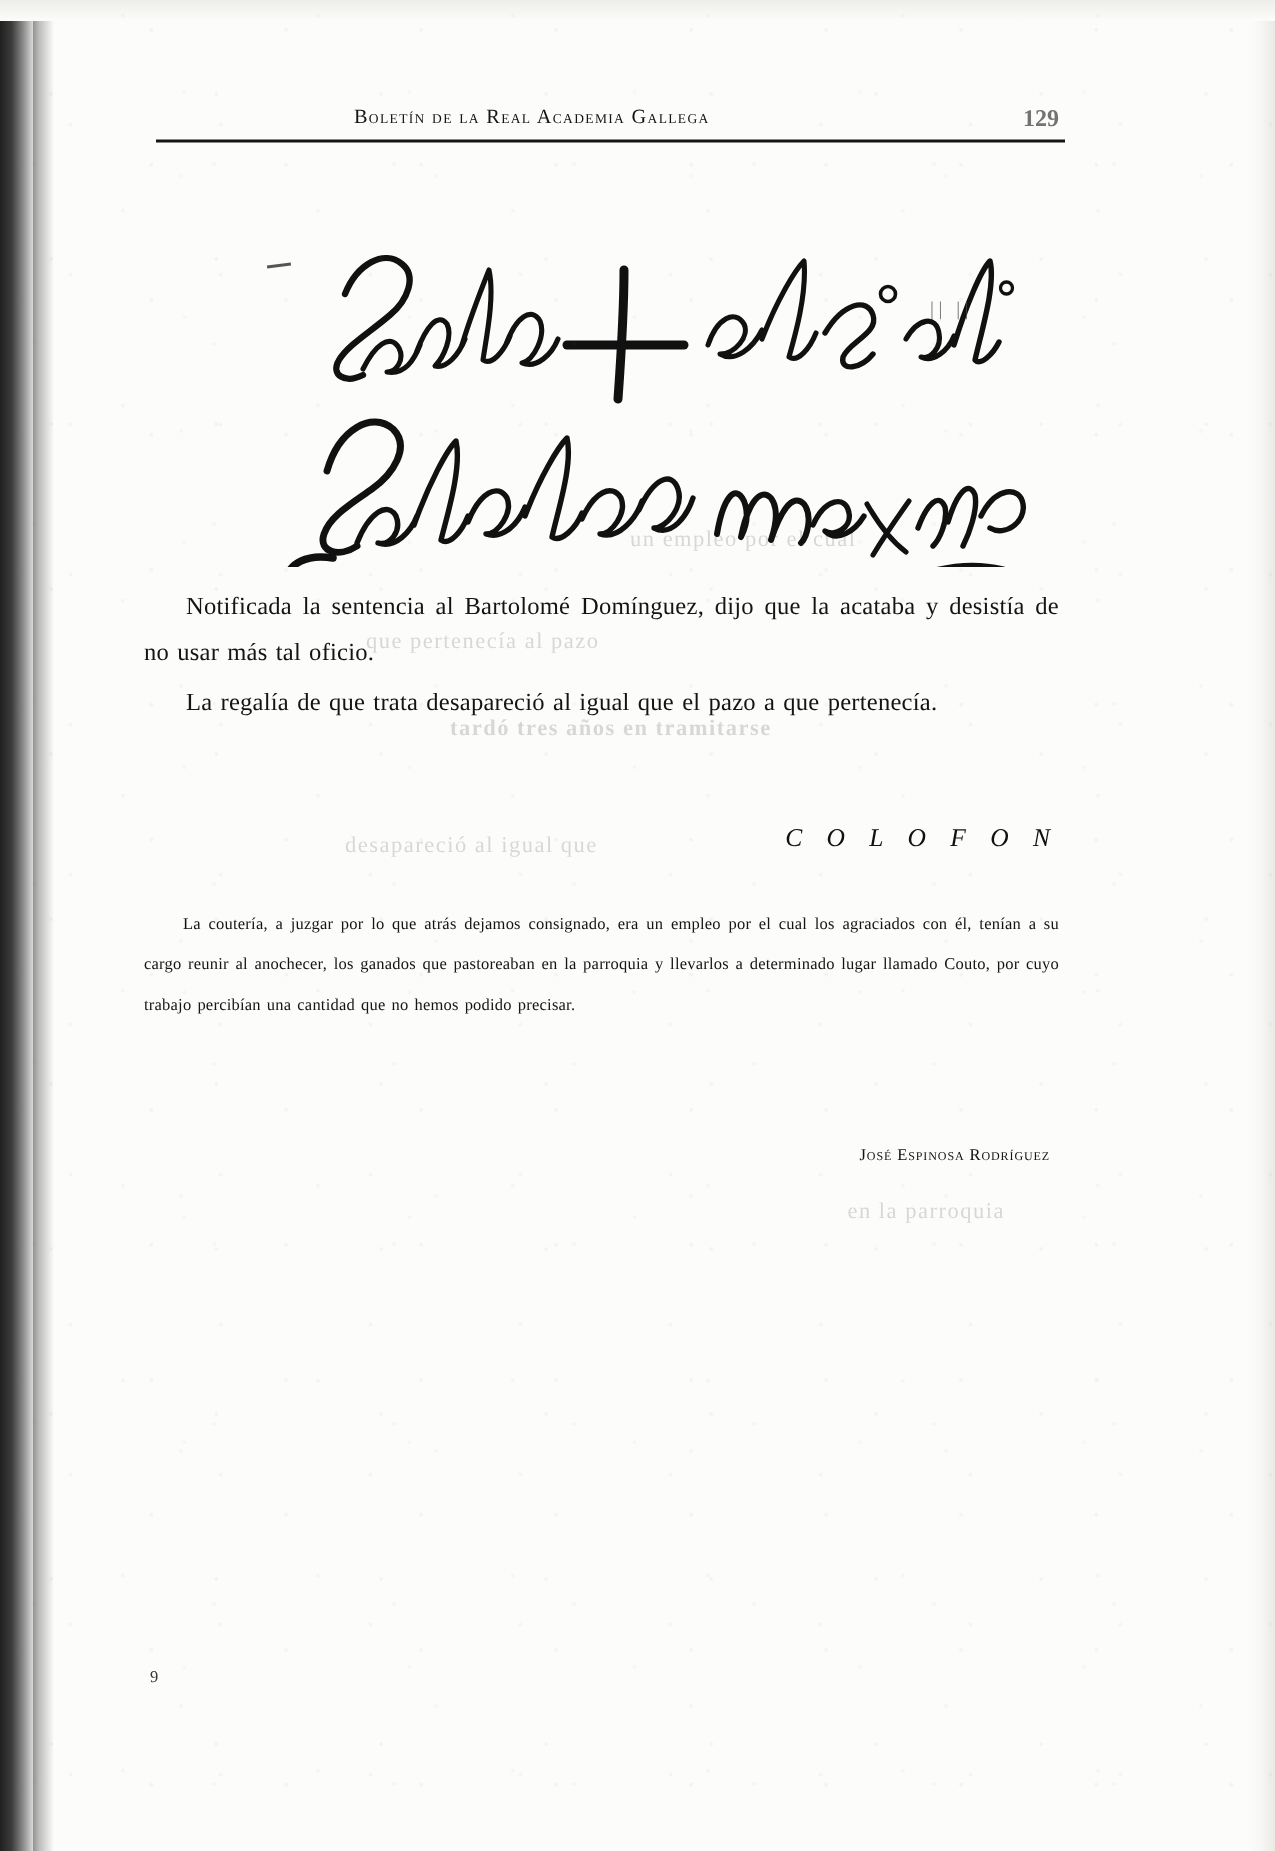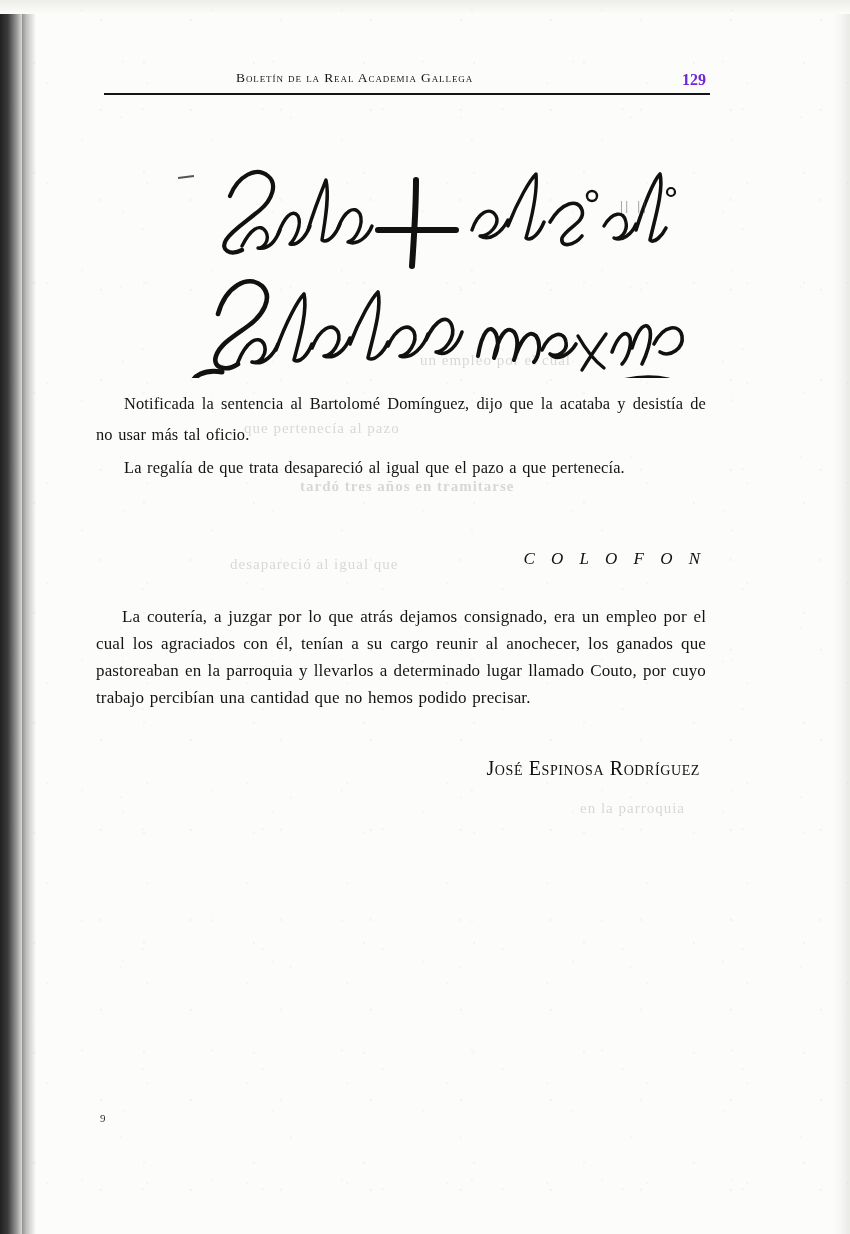--- a/index.html
+++ b/index.html
@@ -87,21 +87,21 @@
     color: #141414;
     white-space: nowrap;
   }
   .runhead-folio {
     position: absolute;
     right: 0;
     top: 1px;
     font-family: "Liberation Serif", serif;
     font-weight: bold;
     font-size: 16px;
-    color: #6d28d9;
+    color: #737373;
   }
   .rule {
     position: absolute;
     left: 8px;
     right: -4px;
     top: 23px;
     height: 2px;
     background: #151515;
   }
 
@@ -151,32 +151,32 @@
     text-align: right;
     font-size: 17px;
     letter-spacing: 6px;
     margin: 66px 0 34px 0;
     color: #111;
     font-style: italic;
   }
   p.colofon {
     margin: 0 0 2px 0;
     text-indent: 26px;
-    font-size: 17px;
+    font-size: 11px;
     line-height: 27px;
     text-align: justify;
     color: #141414;
     letter-spacing: .15px;
     word-spacing: 1.1px;
   }
   .byline {
-    margin-top: 46px;
+    margin-top: 80px;
     text-align: right;
     font-variant: small-caps;
-    font-size: 20px;
+    font-size: 11px;
     letter-spacing: .6px;
     padding-right: 6px;
     color: #121212;
   }
   .byline .firstname {
     font-variant: small-caps;
   }
 
   
   .sheet-mark {
@@ -204,21 +204,21 @@
 <div id="page-scan">
 
   <div class="scan-edge-left"></div>
   <div class="scan-edge-left2"></div>
   <div class="scan-edge-right"></div>
   <div class="scan-edge-top"></div>
 
   <div class="ghost" style="left:244px; top:420px;">que pertenecía al pazo</div>
   <div class="ghost" style="left:300px; top:478px;font-weight:bold;">tardó tres años en tramitarse</div>
   <div class="ghost" style="left:230px; top:556px;">desapareció al igual que</div>
-  <div class="ghost" style="left:580px; top:800px;">en la parroquia</div>
+  <div class="ghost" style="left:565px; top:800px;">en la parroquia</div>
   <div class="ghost" style="left:420px; top:352px;">un empleo por el cual</div>
 
   <div id="content">
 
     <div class="runhead">
       <div class="runhead-title">Boletín de la Real Academia Gallega</div>
       <div class="runhead-folio">129</div>
       <div class="rule"></div>
     </div>
 

